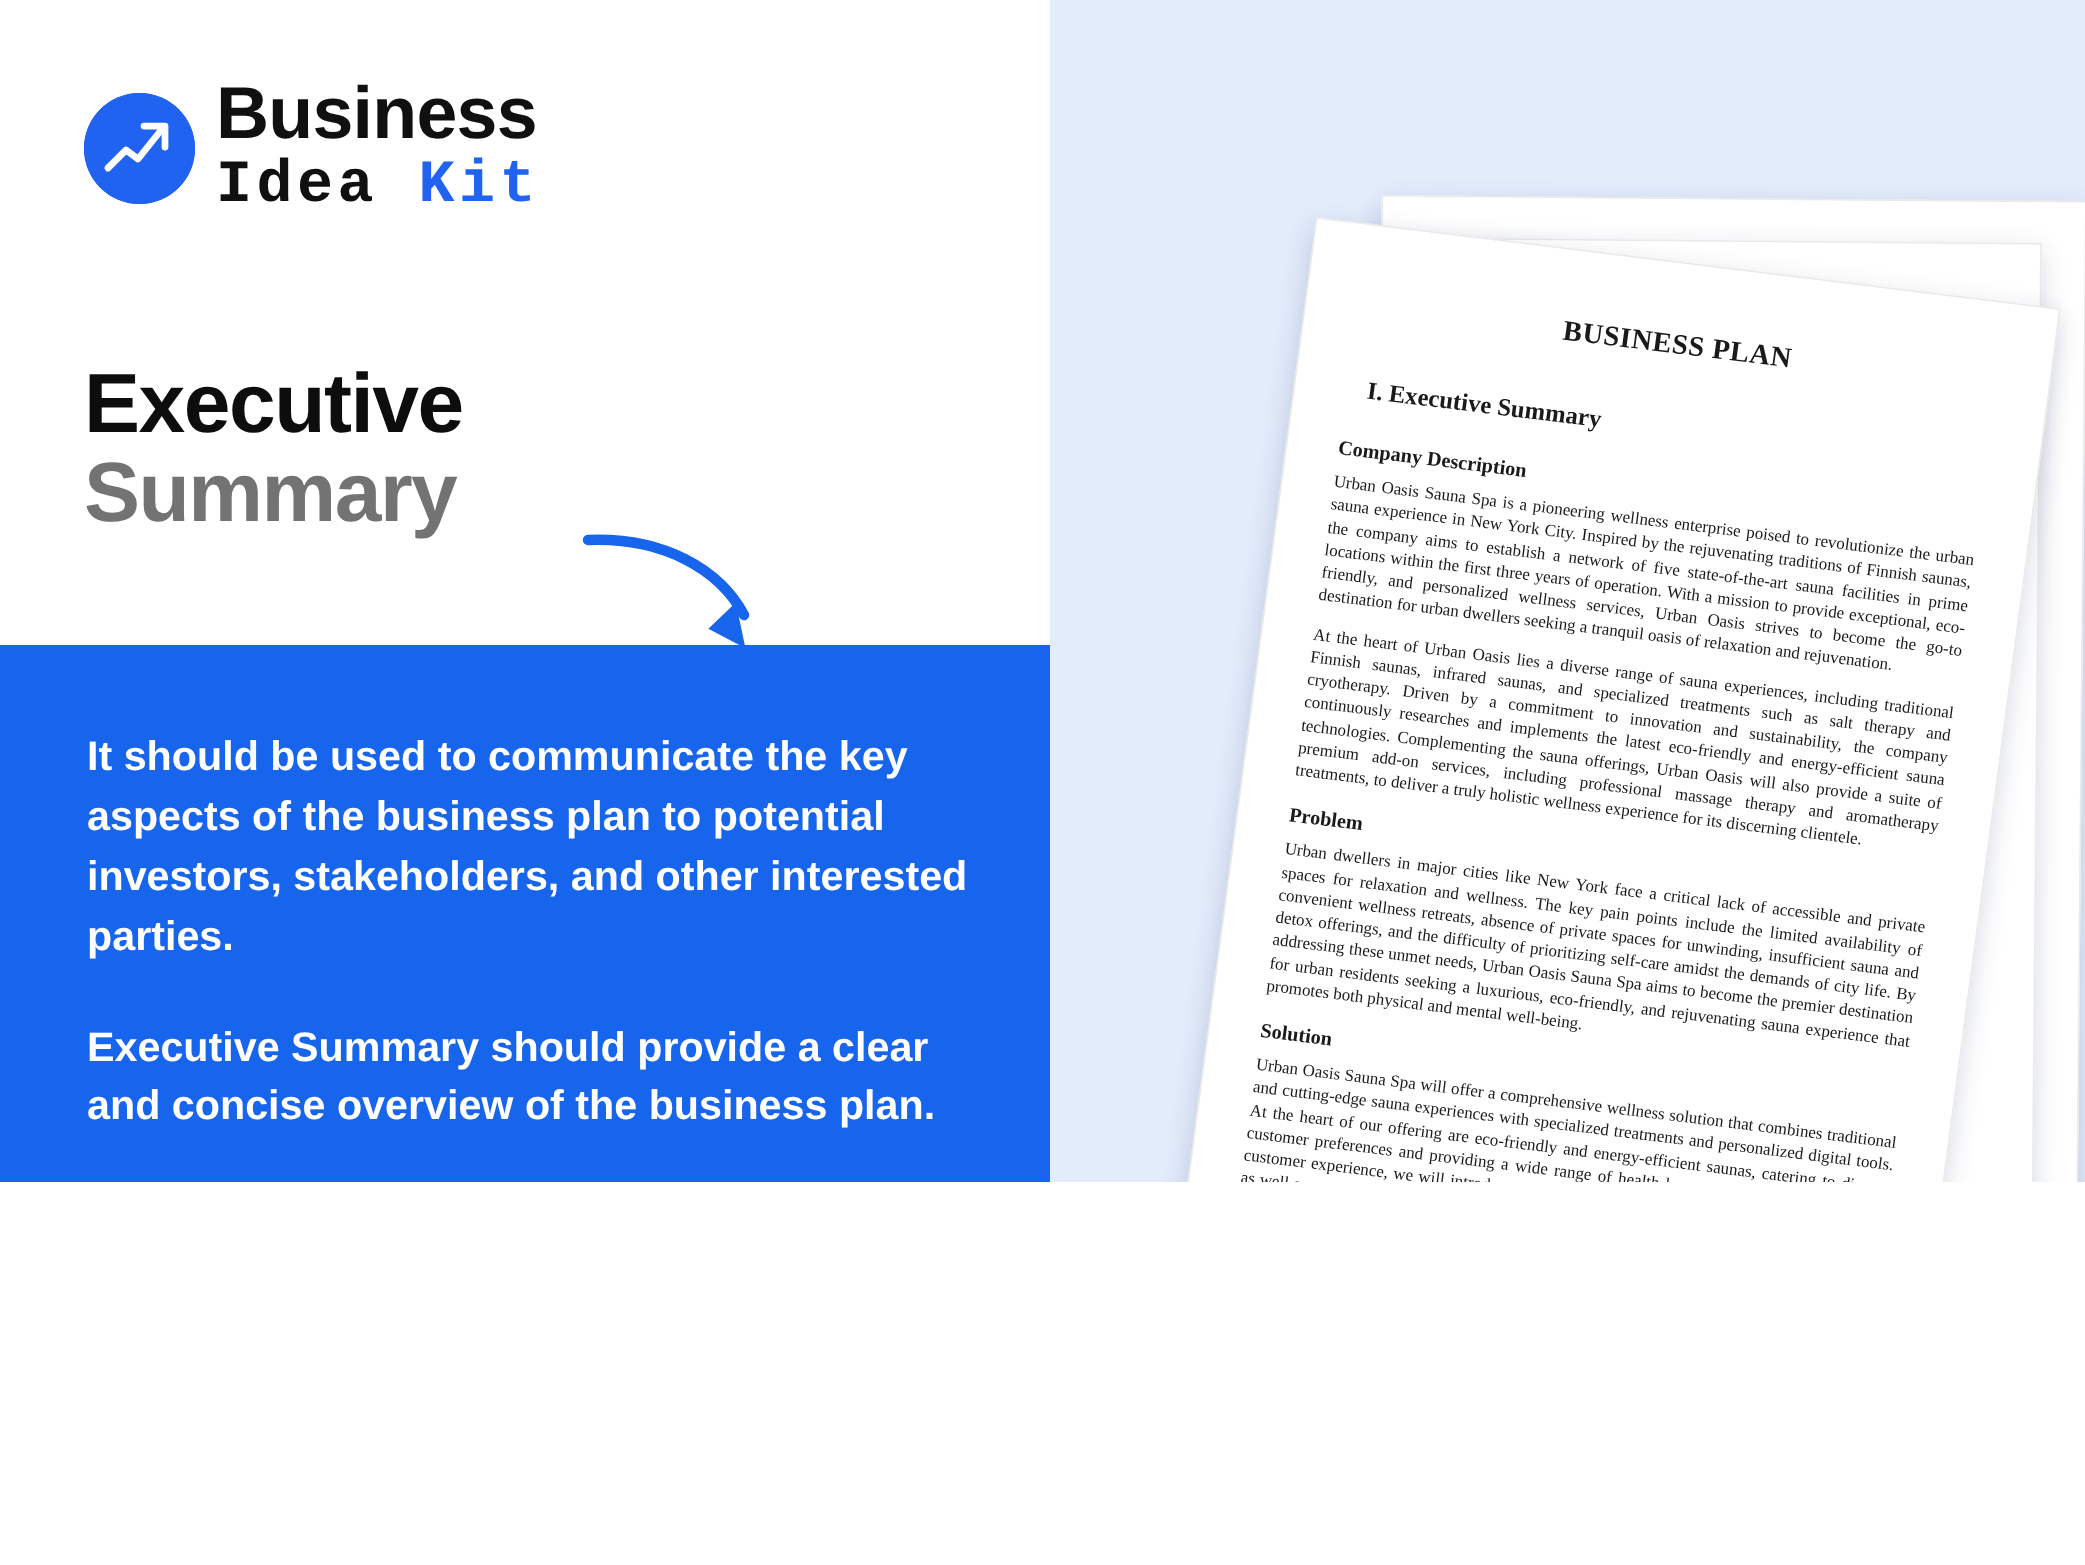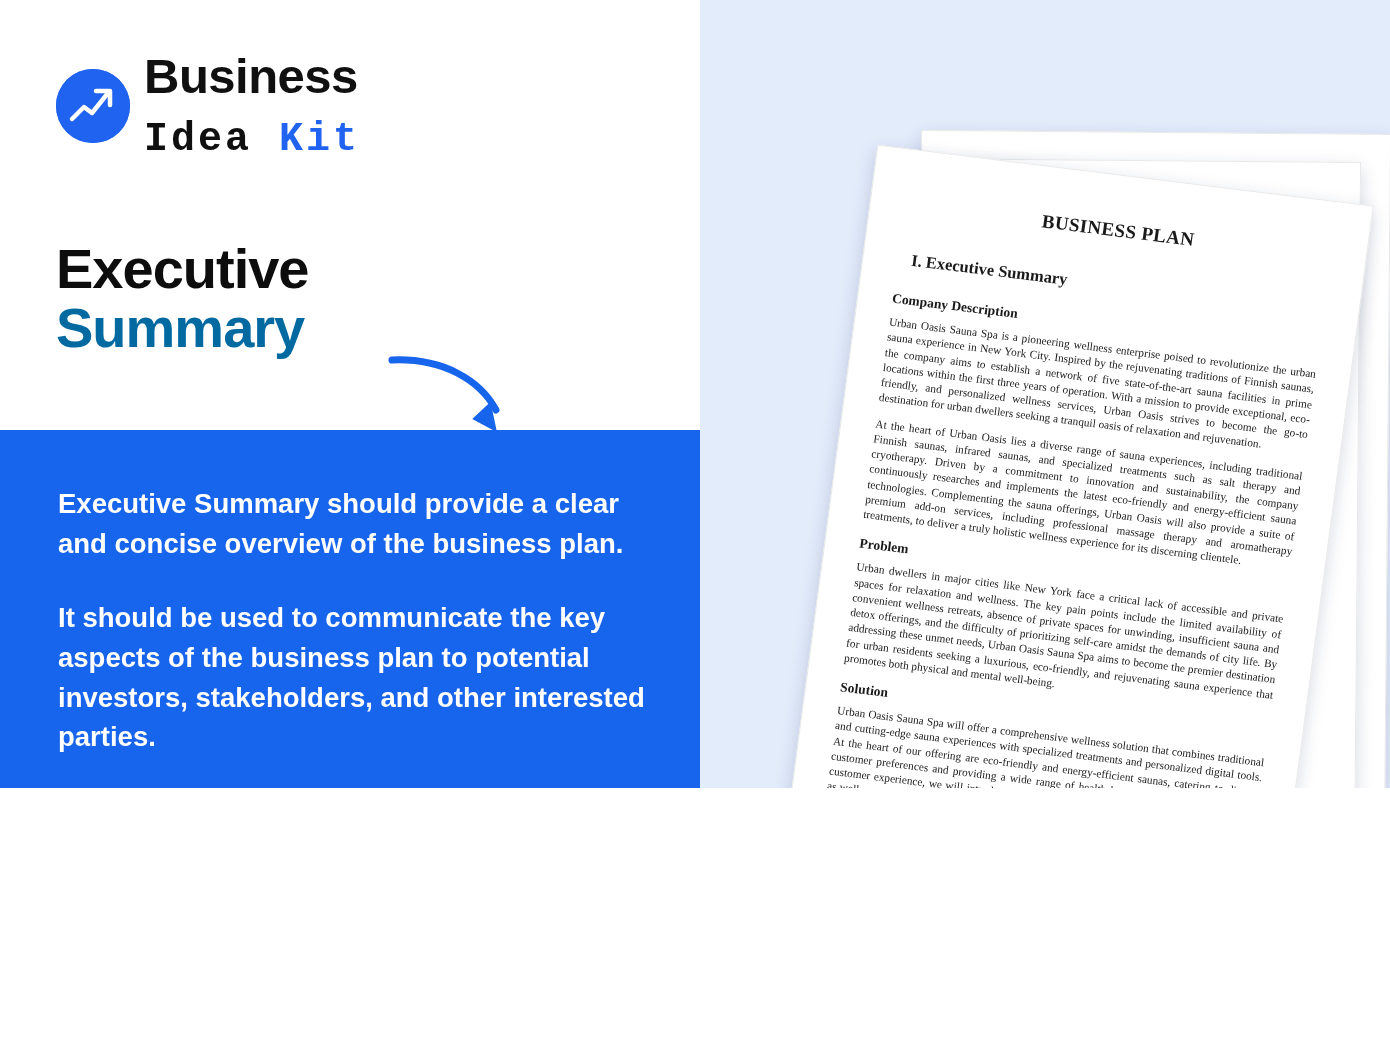--- a/index.html
+++ b/index.html
@@ -43,34 +43,34 @@
     flex: none;
   }
   .logo-mark svg { position: absolute; left: 0; top: 0; }
   .logo-text { line-height: 1; }
   .logo-line1 {
     font-size: 49px; font-weight: bold; letter-spacing: -0.5px;
     color: #101010;
     font-family: "Liberation Sans", sans-serif;
   }
   .logo-line2 {
-    margin-top: 19px;
+    margin-top: 4px;
     font-size: 40px; font-weight: bold; letter-spacing: 3px;
     font-family: "Liberation Mono", monospace;
     color: #101010;
   }
   .logo-line2 .kit { color: #1f63f0; }
   
   .headline {
     position: absolute; left: 56px; top: 240px;
     font-size: 56px; font-weight: bold; line-height: 1.05;
     letter-spacing: -1px;
     color: #0d0d0d;
   }
-  .headline .sub { color: #0369a1; display: block; }
+  .headline .sub { color: #737373; display: block; }
   
   .arrow {
     position: absolute; left: 388px; top: 352px;
   }
   
   .copy {
     position: absolute; left: 58px; top: 484px;
     width: 600px;
     color: #ffffff;
     font-size: 27.5px;
@@ -166,22 +166,22 @@
   </div>
 
   <div class="arrow">
     <svg width="130" height="90" viewBox="0 0 130 90">
       <path d="M4 8 C 55 6, 92 28, 108 58" fill="none" stroke="#1764ed" stroke-width="7" stroke-linecap="round"></path>
       <polygon points="96,52 116,76 88,76" fill="#1764ed" transform="rotate(28 104 64)"></polygon>
     </svg>
   </div>
 
   <div class="copy">
+    <p>It should be used to communicate the key aspects of the business plan to potential investors, stakeholders, and other interested parties.</p>
     <p>Executive Summary should provide a clear and concise overview of the business plan.</p>
-    <p>It should be used to communicate the key aspects of the business plan to potential investors, stakeholders, and other interested parties.</p>
   </div>
 
   <div class="docs">
 
     <div class="sheet sheet-3">
       <div class="back-text" style="left:330px; top:180px;">na</div>
       <div class="back-text" style="left:350px; top:222px; font-weight:bold;">l</div>
       <div class="back-text" style="left:340px; top:288px;">sh</div>
       <div class="back-text" style="left:332px; top:310px;">nts</div>
       <div class="back-text" style="left:340px; top:338px;">nal</div>

